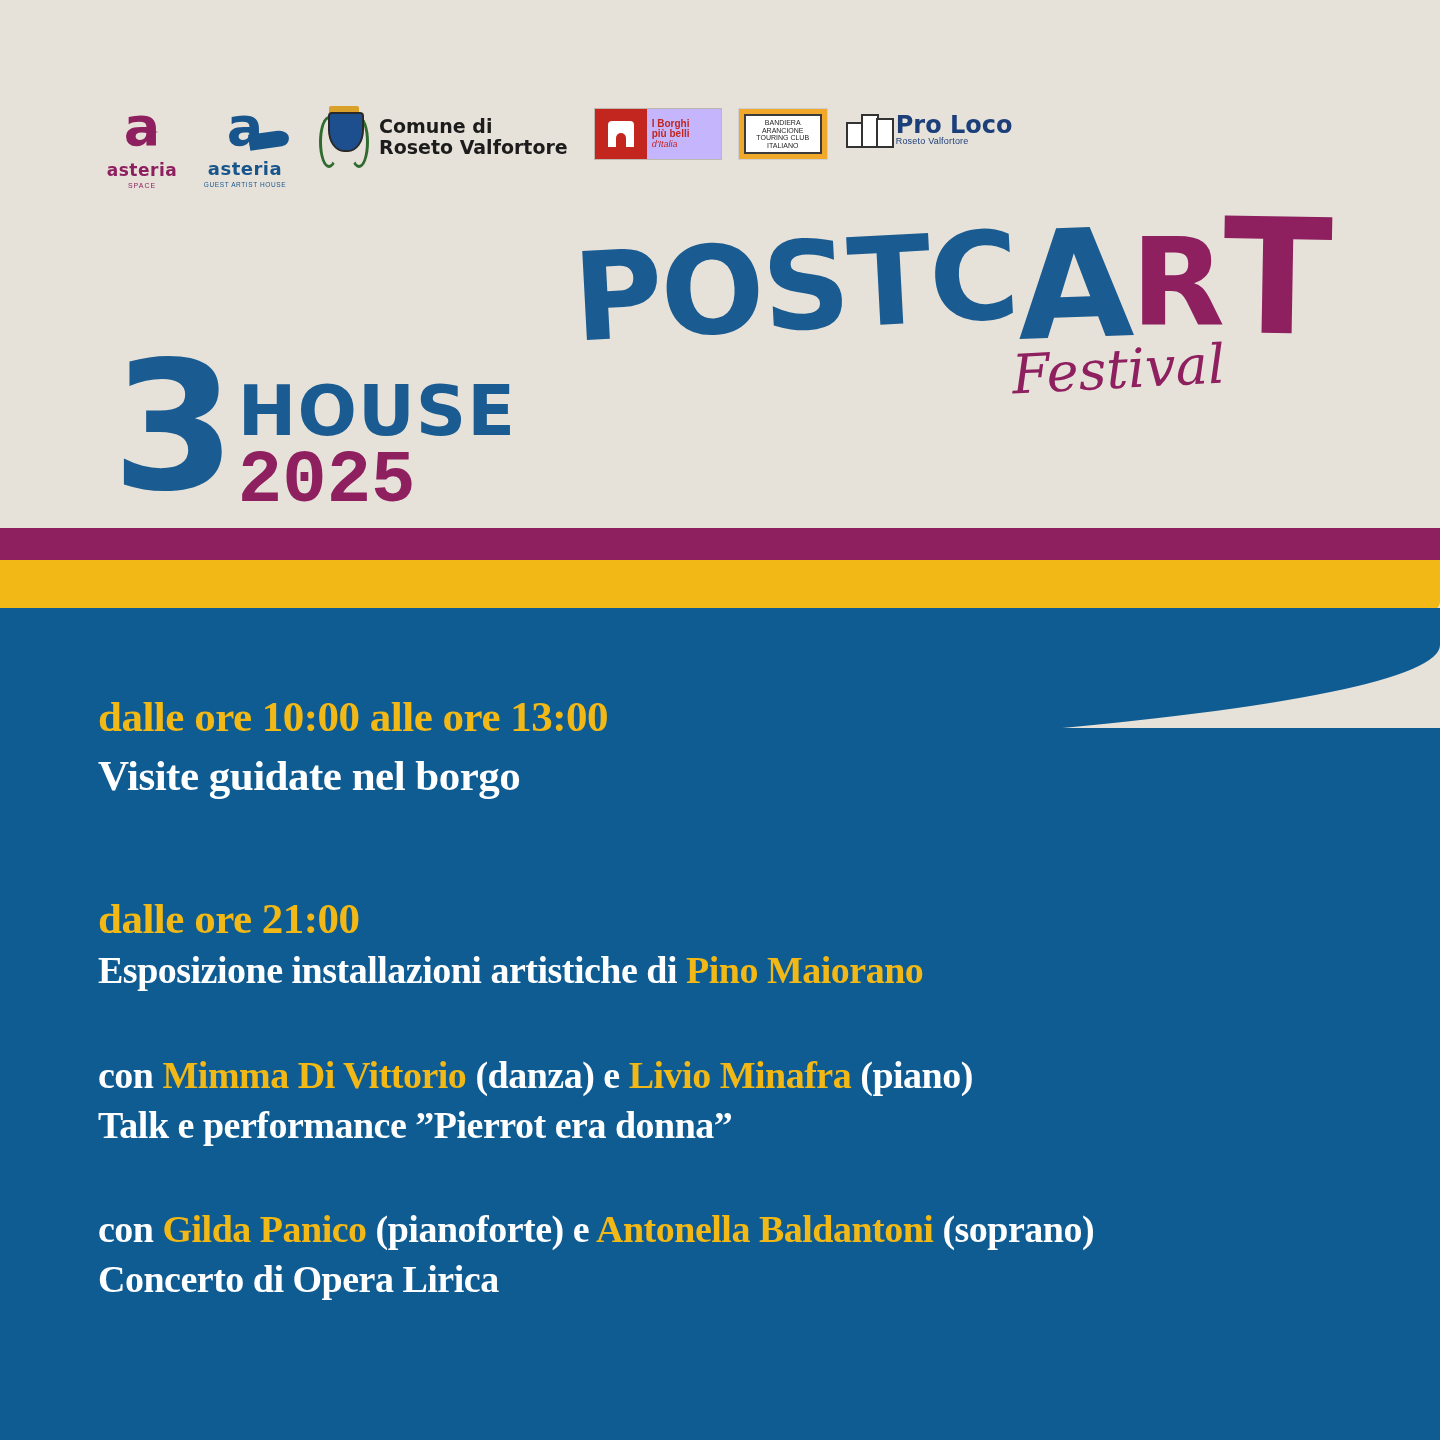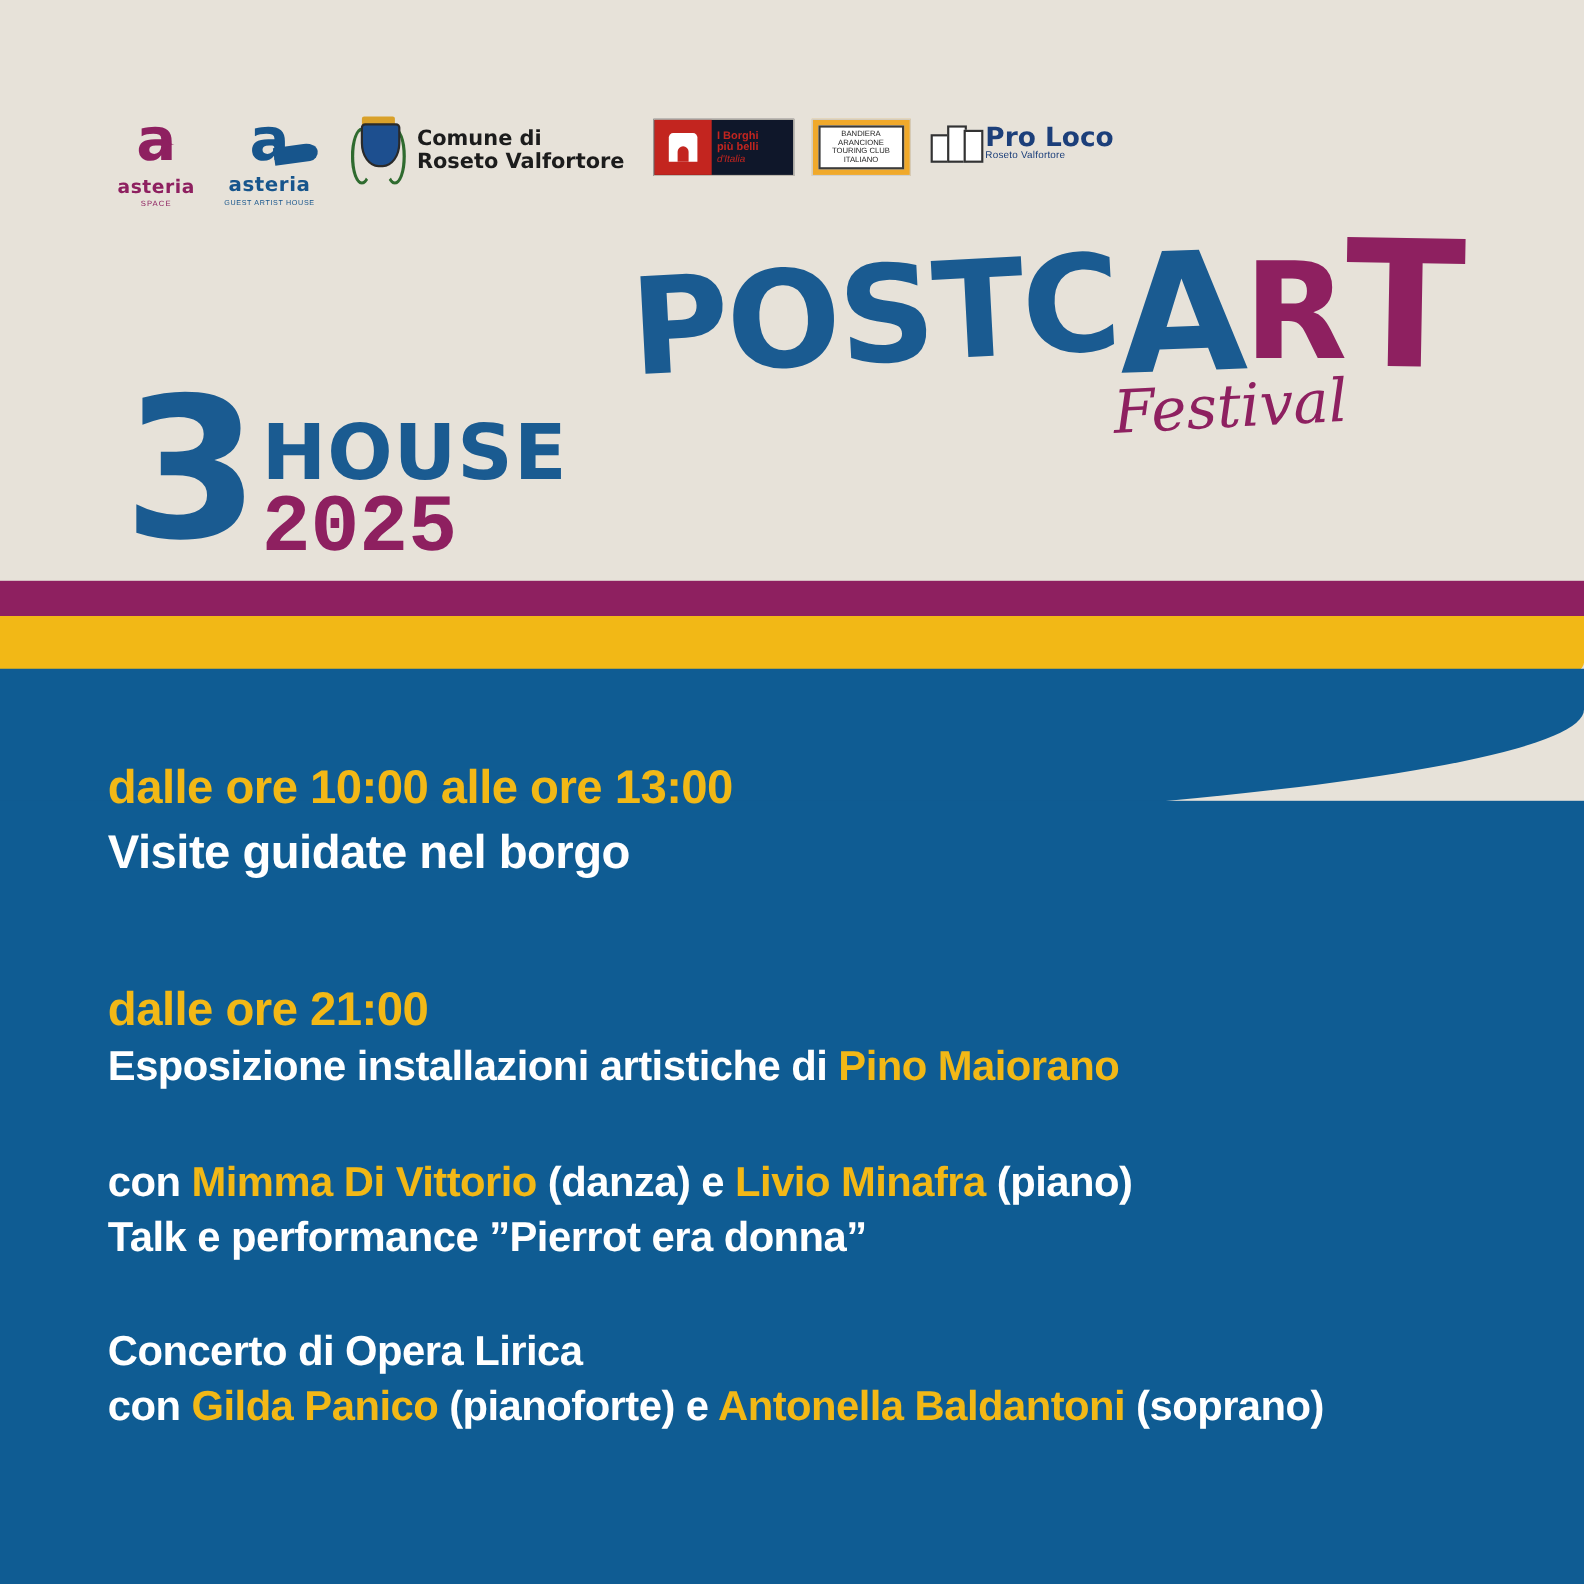--- a/index.html
+++ b/index.html
@@ -158,21 +158,21 @@
     font-weight: 700;
     color: #1c1c1c;
     line-height: 1.12;
   }
 
   .borghi {
     display: flex;
     margin-right: 16px;
     margin-top: 8px;
     border: 1px solid #bdb8ae;
-    background: #0f172a;
+    background: #c4b5fd;
   }
   .borghi .red {
     width: 52px; height: 50px;
     background: #c3251f;
     display: flex; align-items: center; justify-content: center;
   }
   .borghi .gate {
     width: 26px; height: 26px;
     background: #fff;
     border-radius: 4px 4px 0 0;
@@ -364,21 +364,21 @@
     transform: translateY(48px);
   }
 
   
   .program {
     position: absolute;
     left: 98px;
     top: 690px;
     width: 1290px;
     color: #ffffff;
-    font-family: Liberation Sans, sans-serif;
+    font-family: Liberation Serif, serif;
   }
   .time {
     color: #f2b816;
     font-weight: 700;
     font-size: 43px;
     line-height: 1.25;
     letter-spacing: -0.5px;
   }
   .event-title {
     color: #ffffff;
@@ -507,20 +507,20 @@
     <div>
       <div class="event-line">
         <span>con </span><span class="hl">Mimma Di Vittorio</span><span> (danza) e </span><span class="hl">Livio Minafra</span><span> (piano)</span>
       </div>
       <div class="event-line">Talk e performance ”Pierrot era donna”</div>
     </div>
 
     <div class="block-gap-md"></div>
 
     <div>
-      <div class="event-line">Concerto di Opera Lirica</div>
       <div class="event-line">
         <span>con </span><span class="hl">Gilda Panico</span><span> (pianoforte) e </span><span class="hl">Antonella Baldantoni</span><span> (soprano)</span>
       </div>
+      <div class="event-line">Concerto di Opera Lirica</div>
     </div>
 
   </div>
 </div>
 
 </body></html>

